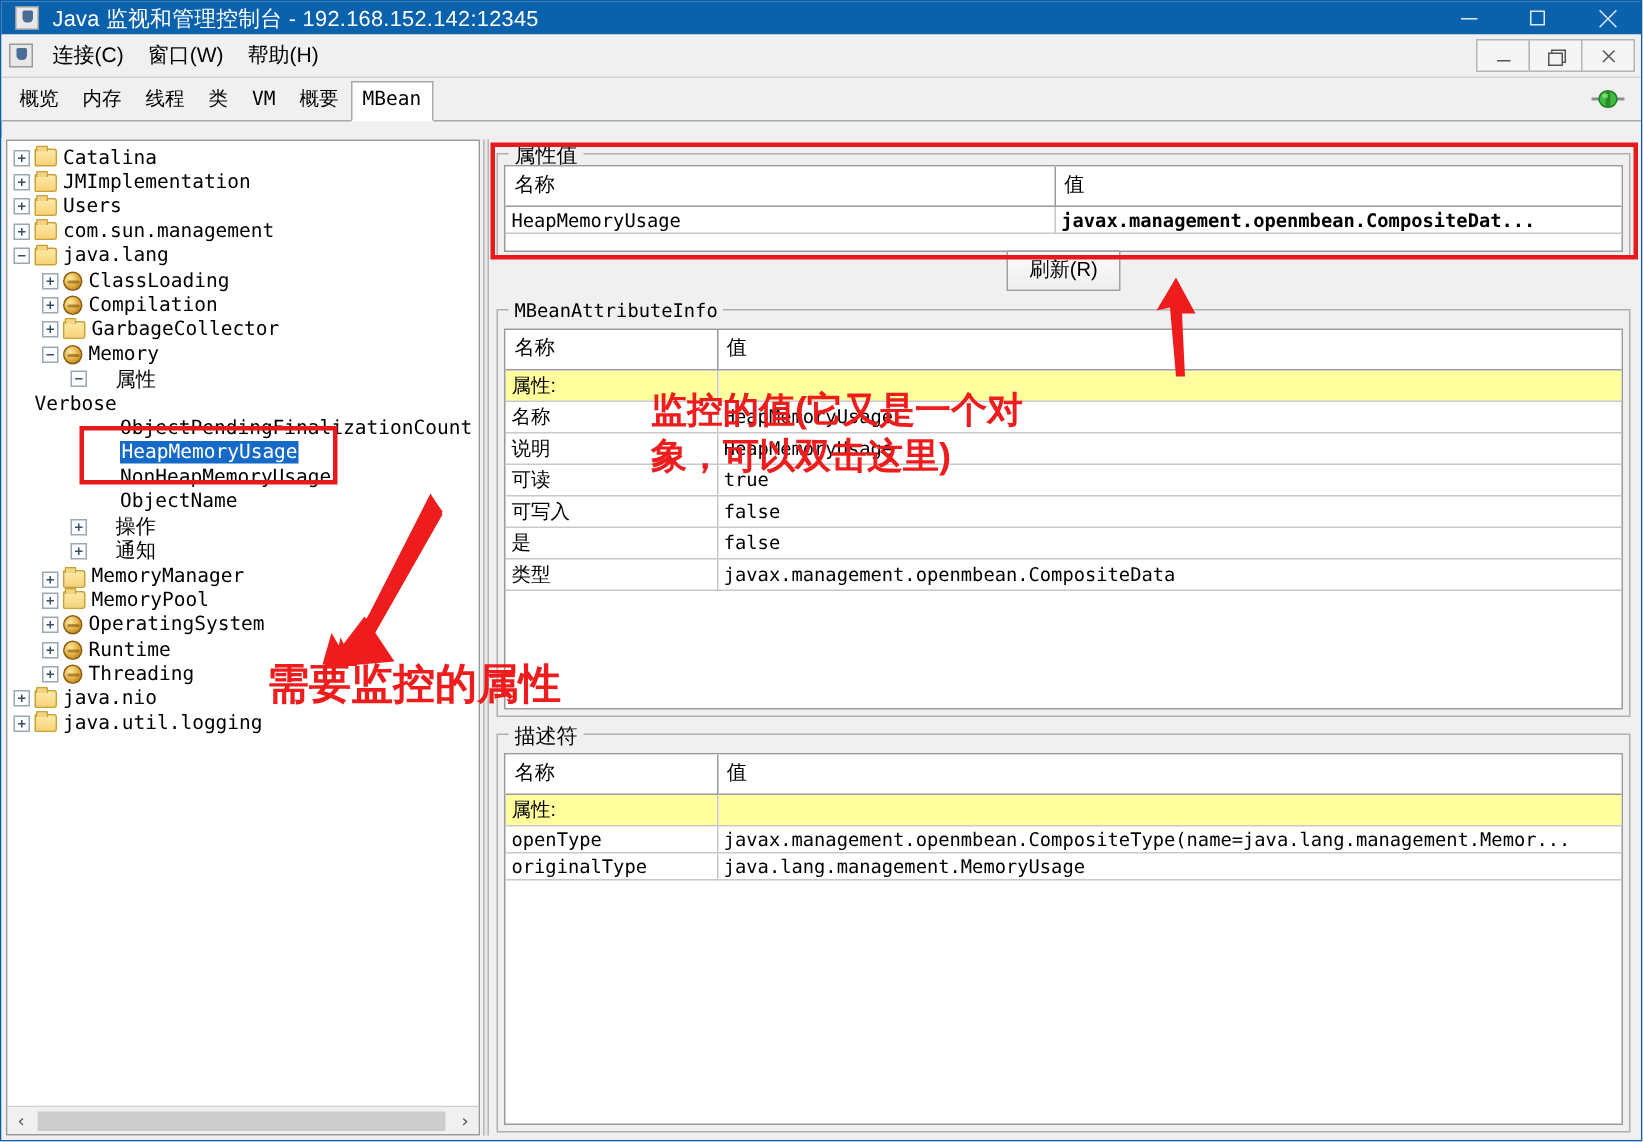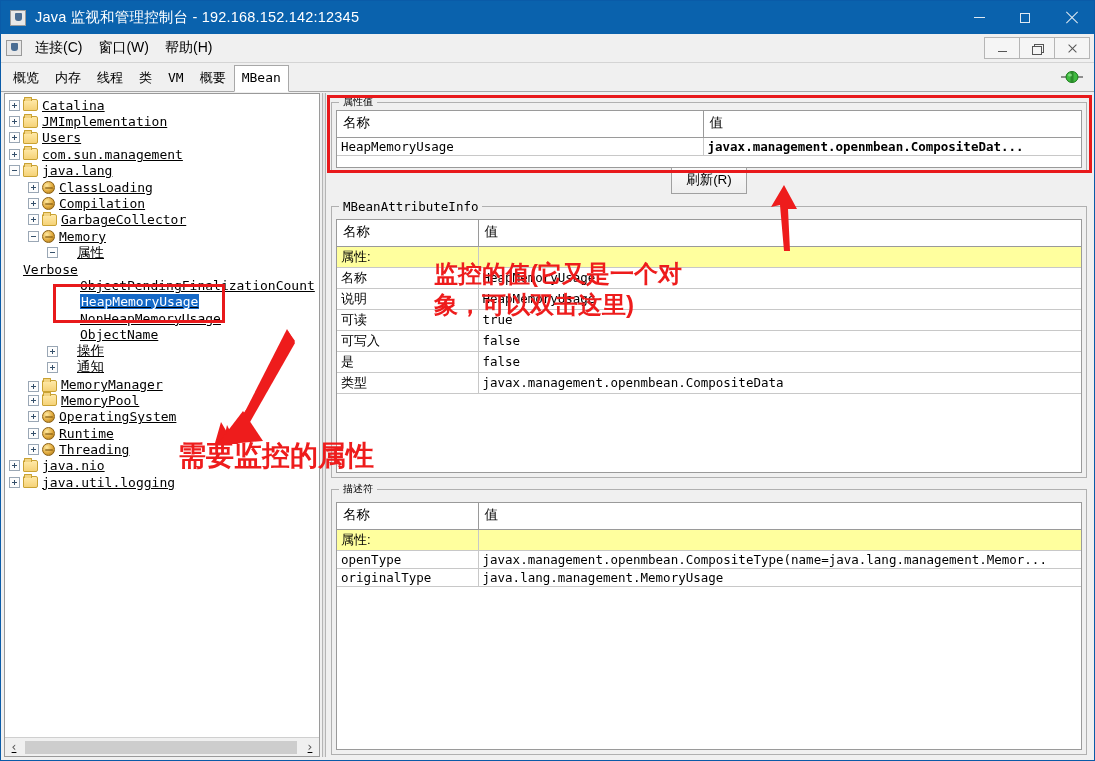--- a/index.html
+++ b/index.html
@@ -12,21 +12,21 @@
   }
   #app {
     position: relative;
     width: 1095px; height: 761px;
     background: #f0f0f0;
     border: 1px solid #0a5ba8;
   }
 
   
   .titlebar {
-    height: 33px;
+    height: 22px;
     background: #0a62ad;
     display: flex;
     align-items: center;
     color: #ffffff;
   }
   .titlebar .tb-icon {
     width: 16px; height: 16px;
     margin-left: 9px; margin-right: 9px;
     background: #e8e8e8;
     border: 1px solid #9a9a9a;
@@ -152,21 +152,20 @@
     background: #f0f0f0;
   }
   .tree-pane {
     width: 316px;
     background: #ffffff;
     border: 1px solid #9a9a9a;
     margin: 1px 0 3px 3px;
     display: flex; flex-direction: column;
     position: relative;
     overflow: hidden;
-    text-decoration: underline;
   }
   .tree-scroll {
     flex: 1 1 auto;
     overflow: hidden;
     position: relative;
     background: #fff;
   }
   .tree {
     font-family: "DejaVu Sans Mono", monospace;
     font-size: 13px;
@@ -273,21 +272,21 @@
   .panel { position: absolute; }
   .panel-border {
     position: absolute; left: 0; right: 0; top: 7px; bottom: 0;
     border: 1px solid #b0b0b0;
   }
   .panel-title {
     position: absolute; left: 8px; top: 0;
     background: #f0f0f0;
     padding: 0 4px;
     font-family: "Liberation Sans", sans-serif;
-    font-size: 10px;
+    font-size: 14px;
     color: #000;
     white-space: nowrap;
   }
   .panel-title.mono { font-family: "DejaVu Sans Mono", monospace; font-size: 12.5px; }
   .panel-body {
     position: absolute; left: 5px; right: 5px; top: 20px; bottom: 5px;
     background: #ffffff;
     border: 1px solid #9a9a9a;
     overflow: hidden;
   }

